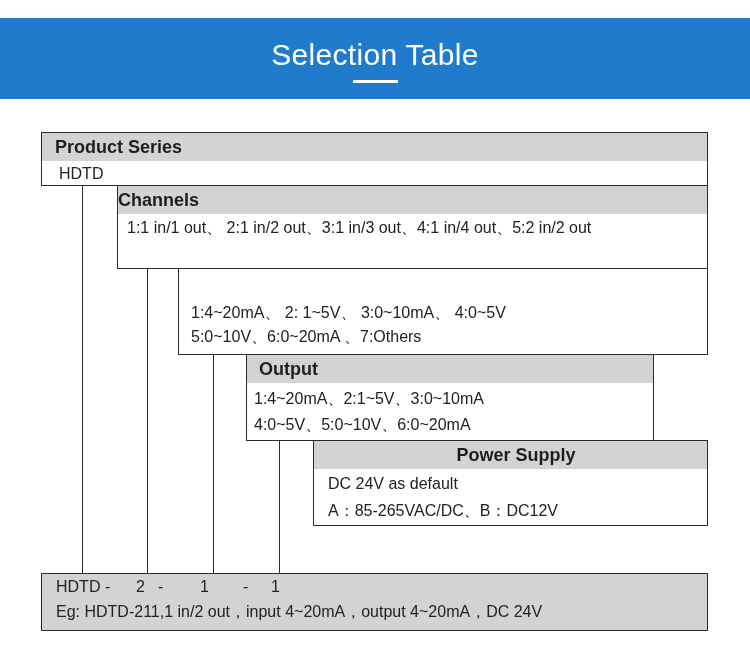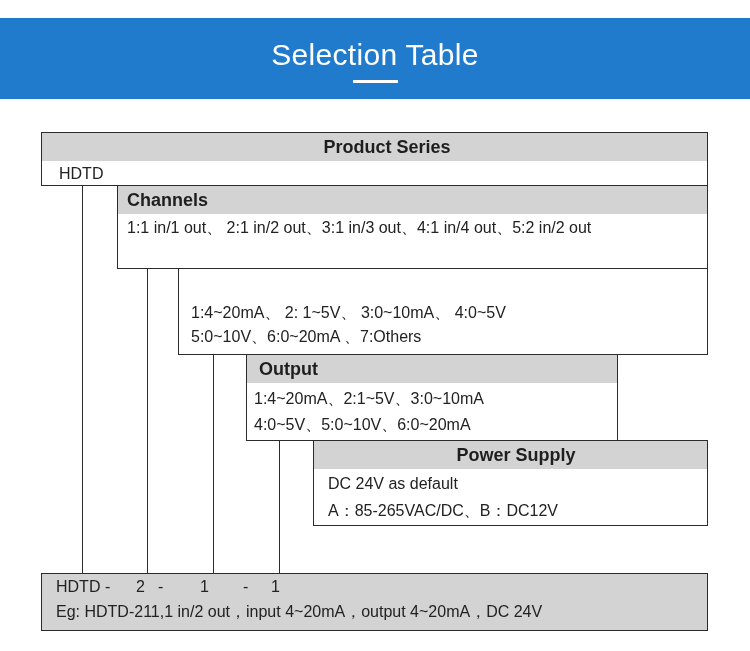--- a/index.html
+++ b/index.html
@@ -6,21 +6,21 @@
     body { width: 750px; height: 651px; position: relative; overflow: hidden;
            font-family: "Liberation Sans", "DejaVu Sans", sans-serif; color: #222; }
 
     .banner { position: absolute; left: 0; top: 18px; width: 750px; height: 81px; background: #217bcd; }
     .banner-title { position: absolute; left: 0; width: 750px; top: 20px; text-align: center;
                     color: #ffffff; font-size: 30px; letter-spacing: 0.3px; }
     .banner-underline { position: absolute; left: 353px; top: 62px; width: 45px; height: 3px; background: #ffffff; }
 
     .box { position: absolute; border: 1px solid #2b2b2b; background: #ffffff; box-sizing: border-box; }
     .box-head { position: absolute; left: 0; right: 0; top: 0; height: 28px; background: #d3d3d3;
-                font-size: 18px; line-height: 28px; padding-left: 9px; color: #1e1e1e; font-weight: bold; }
+                font-size: 18px; line-height: 28px; color: #1e1e1e; font-weight: bold; }
     .box-line { position: absolute; left: 9px; font-size: 16px; color: #222; white-space: nowrap; }
 
     .vline { position: absolute; width: 1px; background: #2b2b2b; }
 
     .example { position: absolute; left: 41px; top: 573px; width: 667px; height: 58px;
                background: #d3d3d3; border: 1px solid #2b2b2b; box-sizing: border-box; }
     .code-part { position: absolute; top: 4px; font-size: 16px; color: #222; white-space: nowrap; }
     .example-line { position: absolute; left: 14px; top: 28px; font-size: 16px; color: #222; white-space: nowrap; }
   </style>
 </head>
@@ -30,35 +30,35 @@
   <div class="banner-title">Selection Table</div>
   <div class="banner-underline"></div>
 </div>
 
 <div class="vline" style="left:82px; top:185px; height:388px;"></div>
 <div class="vline" style="left:147px; top:268px; height:305px;"></div>
 <div class="vline" style="left:213px; top:354px; height:219px;"></div>
 <div class="vline" style="left:279px; top:440px; height:133px;"></div>
 
 <div class="box" style="left:41px; top:132px; width:667px; height:54px;">
-  <div class="box-head" style="padding-left:25px;text-align:center;">Product Series</div>
+  <div class="box-head" style="padding-left:13px;">Product Series</div>
   <div class="box-line" style="top:32px; left:17px;">HDTD</div>
 </div>
 
 <div class="box" style="left:117px; top:185px; width:591px; height:84px;">
   <div class="box-head">Channels</div>
   <div class="box-line" style="top:32px;">1:1 in/1 out、 2:1 in/2 out、3:1 in/3 out、4:1 in/4 out、5:2 in/2 out</div>
 </div>
 
 <div class="box" style="left:178px; top:268px; width:530px; height:87px;">
   <div class="box-line" style="top:34px; left:12px;">1:4~20mA、 2:    1~5V、 3:0~10mA、 4:0~5V</div>
   <div class="box-line" style="top:58px; left:12px;">5:0~10V、6:0~20mA 、7:Others</div>
 </div>
 
-<div class="box" style="left:246px; top:354px; width:372px; height:87px;padding-left:13px;">
+<div class="box" style="left:246px; top:354px; width:408px; height:87px;padding-left:13px;">
   <div class="box-head" style="padding-left:12px;">Output</div>
   <div class="box-line" style="top:34px; left:7px;">1:4~20mA、2:1~5V、3:0~10mA</div>
   <div class="box-line" style="top:60px; left:7px;">4:0~5V、5:0~10V、6:0~20mA</div>
 </div>
 
 <div class="box" style="left:313px; top:440px; width:395px; height:86px;text-align:center;">
   <div class="box-head" style="padding-left:11px;">Power Supply</div>
   <div class="box-line" style="top:34px; left:14px;">DC 24V as default</div>
   <div class="box-line" style="top:60px; left:14px;">A：85-265VAC/DC、B：DC12V</div>
 </div>

